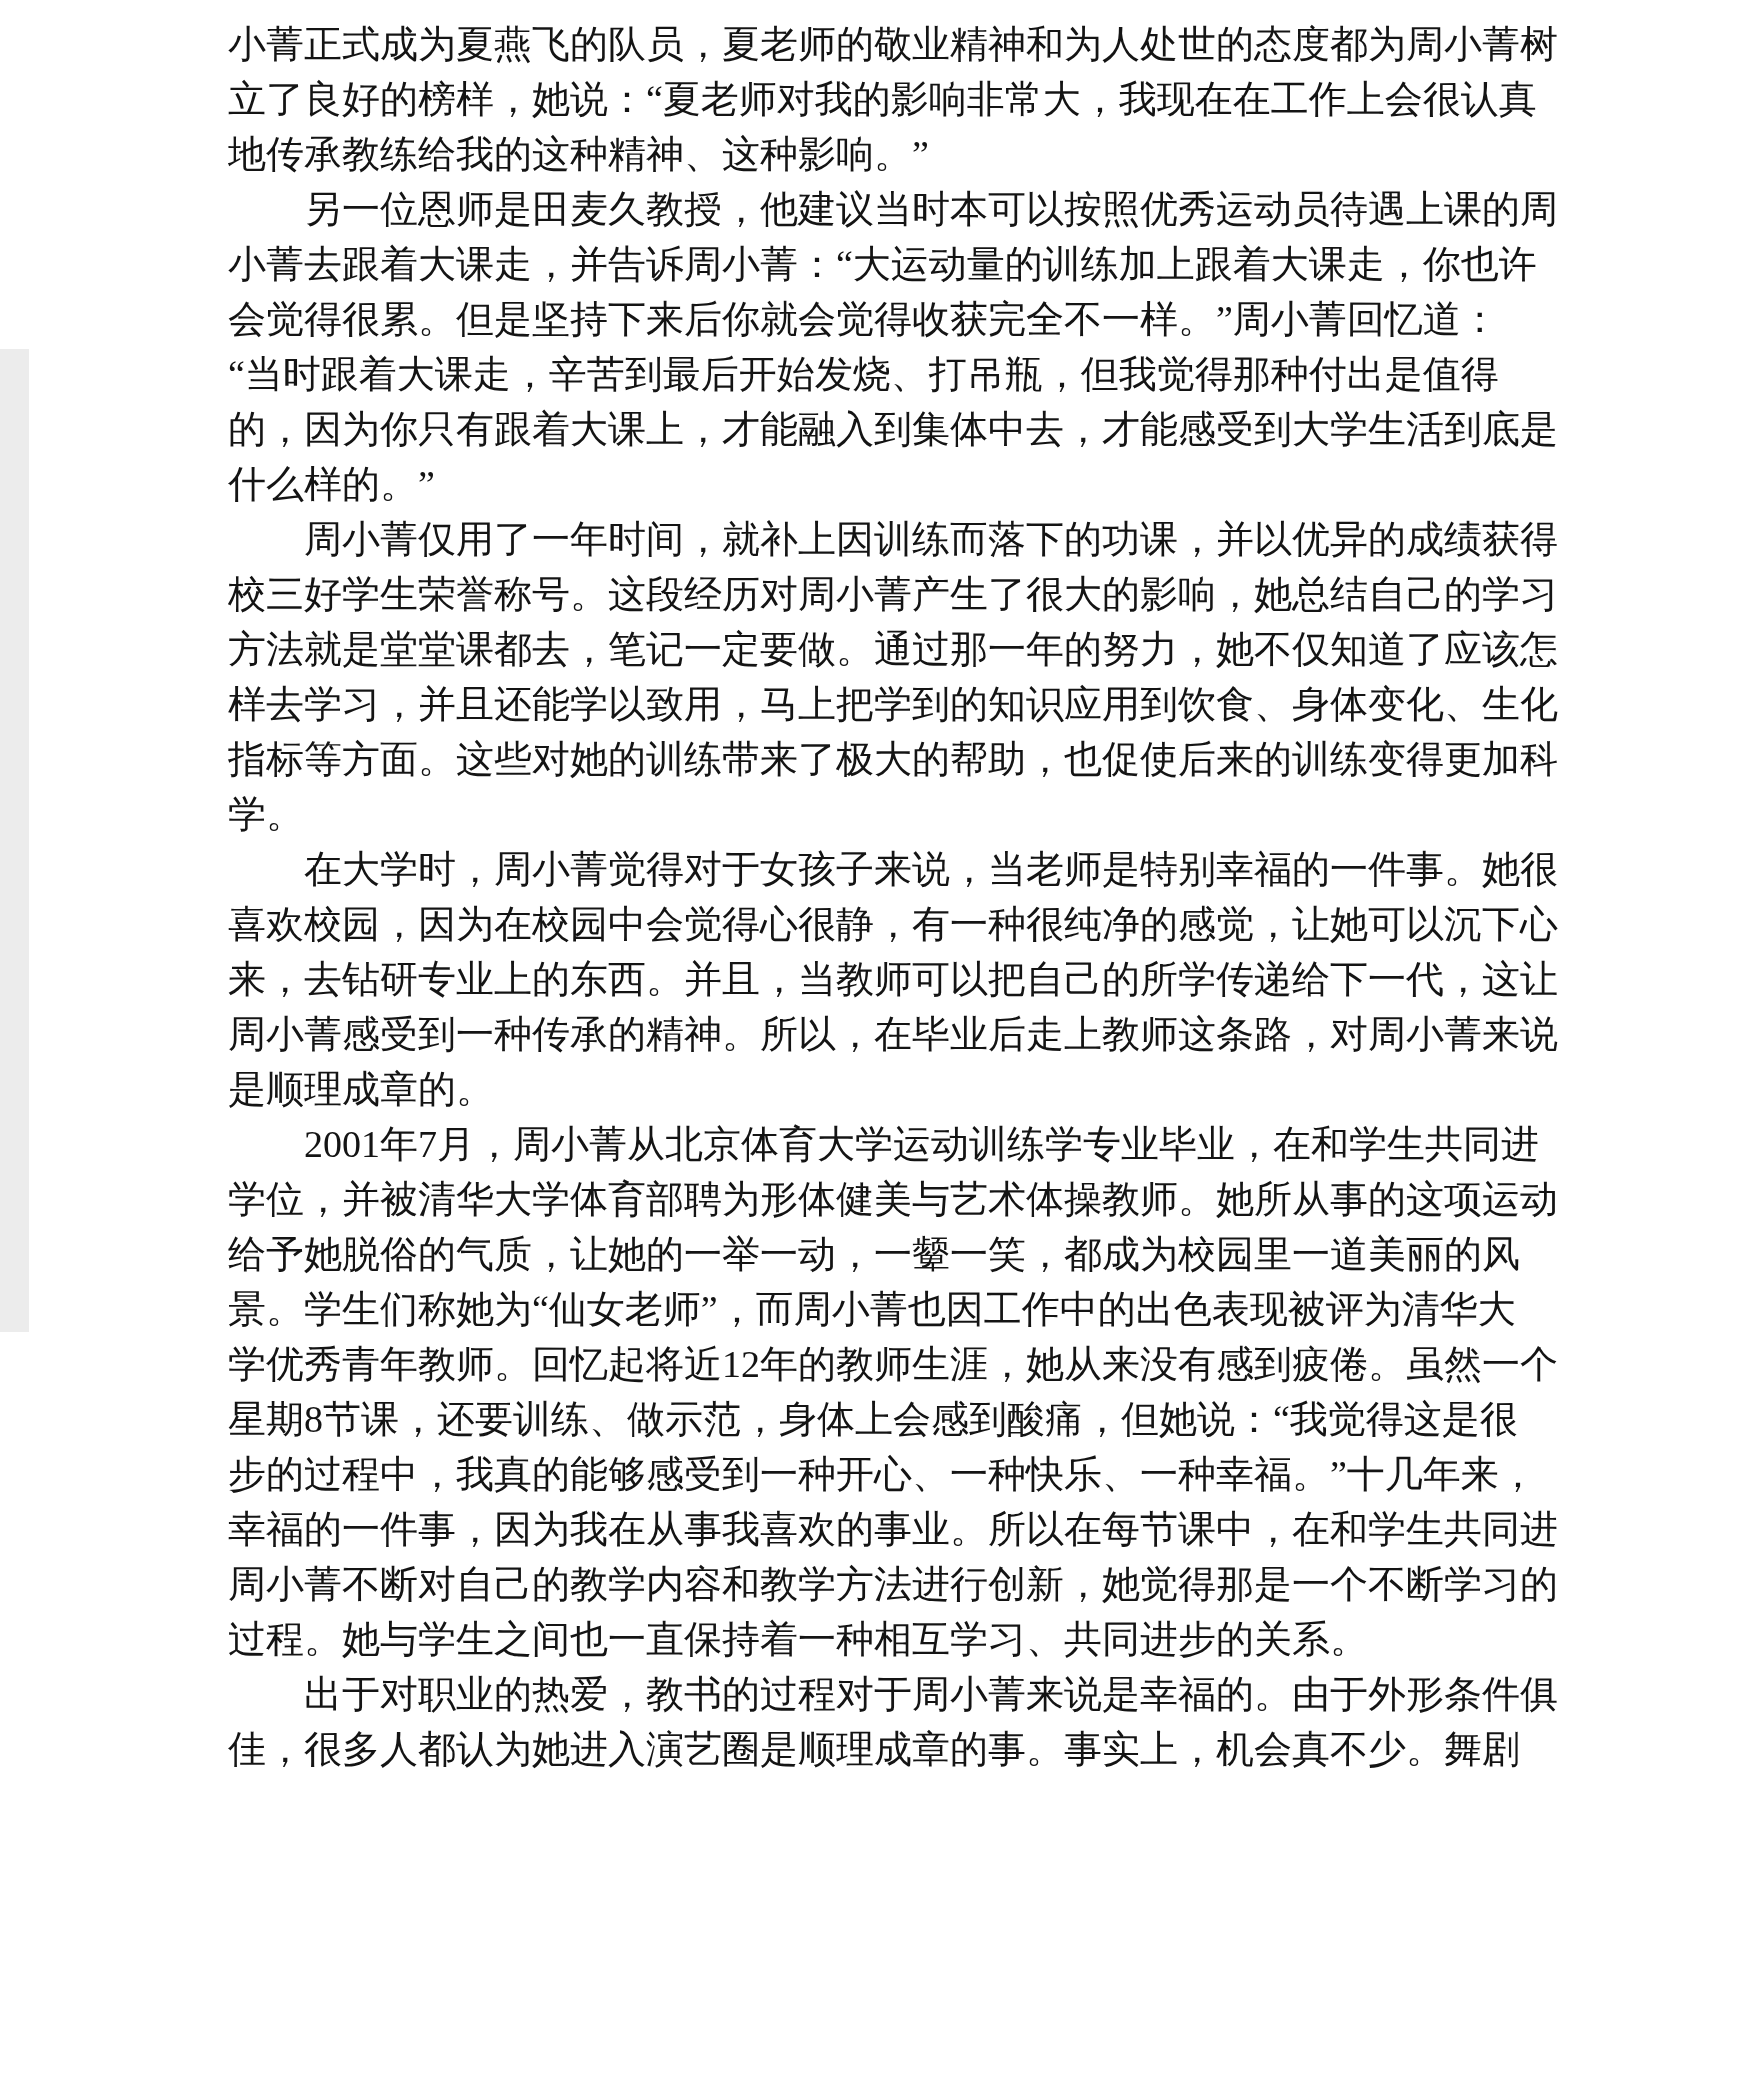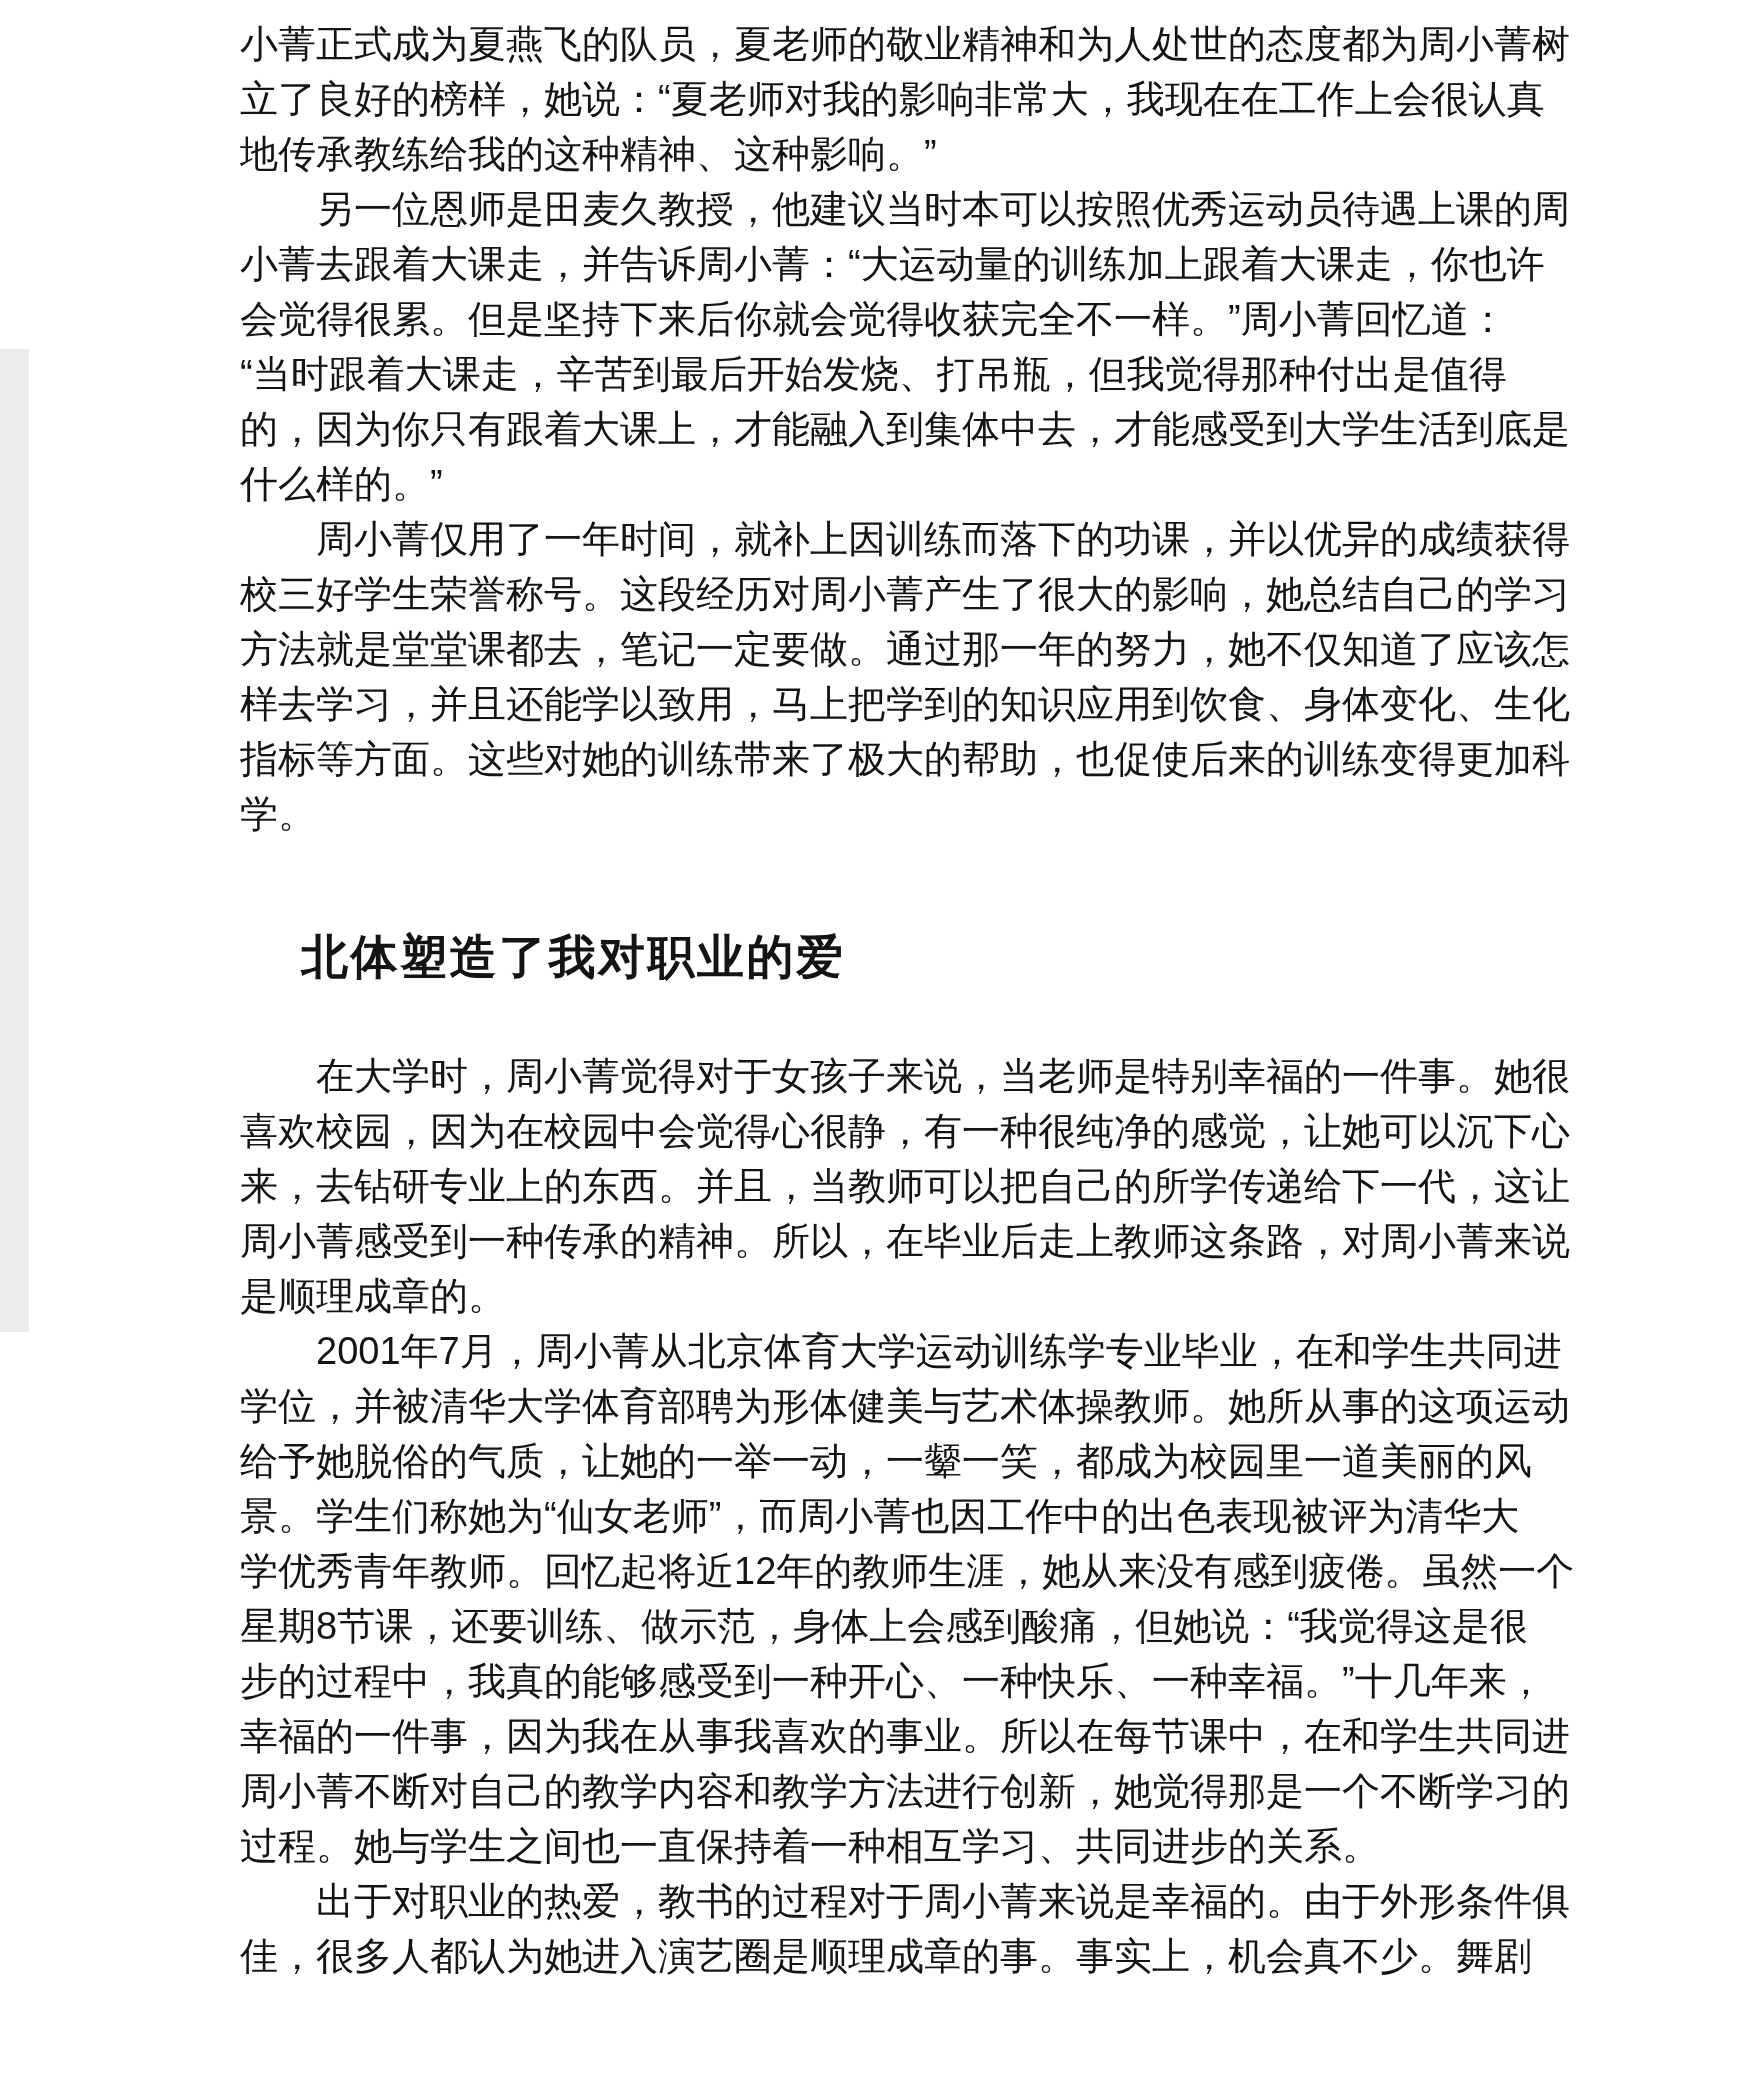--- a/index.html
+++ b/index.html
@@ -27,22 +27,21 @@
     top: 17px;
     width: 1312px;
     color: #141414;
   }
 
   .line {
     height: 55px;
     line-height: 55px;
     font-size: 38px;
     white-space: nowrap;
-    font-family: Liberation Sans, sans-serif;
-    margin-left: 12px;
+    font-family: Liberation Serif, serif;
   }
 
   .line.indent { padding-left: 76px; }
 
   .heading {
     margin: 85px 0 63px 73px;
     height: 59px;
     line-height: 59px;
     font-size: 47px;
     font-weight: 700;
@@ -65,21 +64,20 @@
       <div class="line">会觉得很累。但是坚持下来后你就会觉得收获完全不一样。”周小菁回忆道：</div>
       <div class="line">“当时跟着大课走，辛苦到最后开始发烧、打吊瓶，但我觉得那种付出是值得</div>
       <div class="line">的，因为你只有跟着大课上，才能融入到集体中去，才能感受到大学生活到底是</div>
       <div class="line">什么样的。”</div>
       <div class="line indent">周小菁仅用了一年时间，就补上因训练而落下的功课，并以优异的成绩获得</div>
       <div class="line">校三好学生荣誉称号。这段经历对周小菁产生了很大的影响，她总结自己的学习</div>
       <div class="line">方法就是堂堂课都去，笔记一定要做。通过那一年的努力，她不仅知道了应该怎</div>
       <div class="line">样去学习，并且还能学以致用，马上把学到的知识应用到饮食、身体变化、生化</div>
       <div class="line">指标等方面。这些对她的训练带来了极大的帮助，也促使后来的训练变得更加科</div>
       <div class="line">学。</div>
-      <div class="heading">北体塑造了我对职业的爱</div>
       <div class="line indent">在大学时，周小菁觉得对于女孩子来说，当老师是特别幸福的一件事。她很</div>
       <div class="line">喜欢校园，因为在校园中会觉得心很静，有一种很纯净的感觉，让她可以沉下心</div>
       <div class="line">来，去钻研专业上的东西。并且，当教师可以把自己的所学传递给下一代，这让</div>
       <div class="line">周小菁感受到一种传承的精神。所以，在毕业后走上教师这条路，对周小菁来说</div>
       <div class="line">是顺理成章的。</div>
       <div class="line indent">2001年7月，周小菁从北京体育大学运动训练学专业毕业，在和学生共同进</div>
       <div class="line">学位，并被清华大学体育部聘为形体健美与艺术体操教师。她所从事的这项运动</div>
       <div class="line">给予她脱俗的气质，让她的一举一动，一颦一笑，都成为校园里一道美丽的风</div>
       <div class="line">景。学生们称她为“仙女老师”，而周小菁也因工作中的出色表现被评为清华大</div>
       <div class="line">学优秀青年教师。回忆起将近12年的教师生涯，她从来没有感到疲倦。虽然一个</div>

